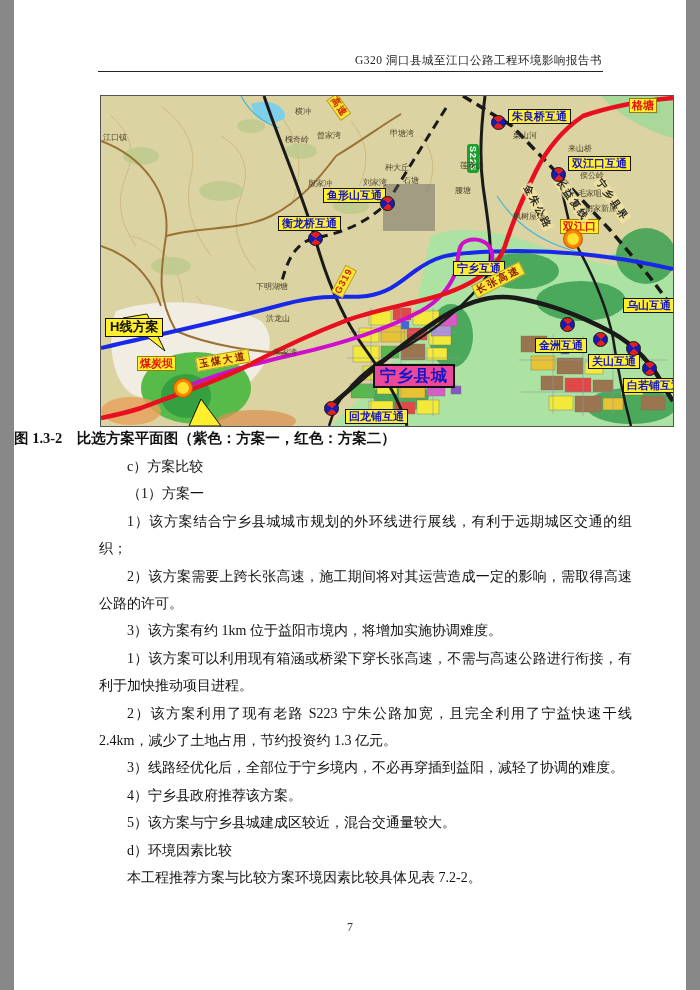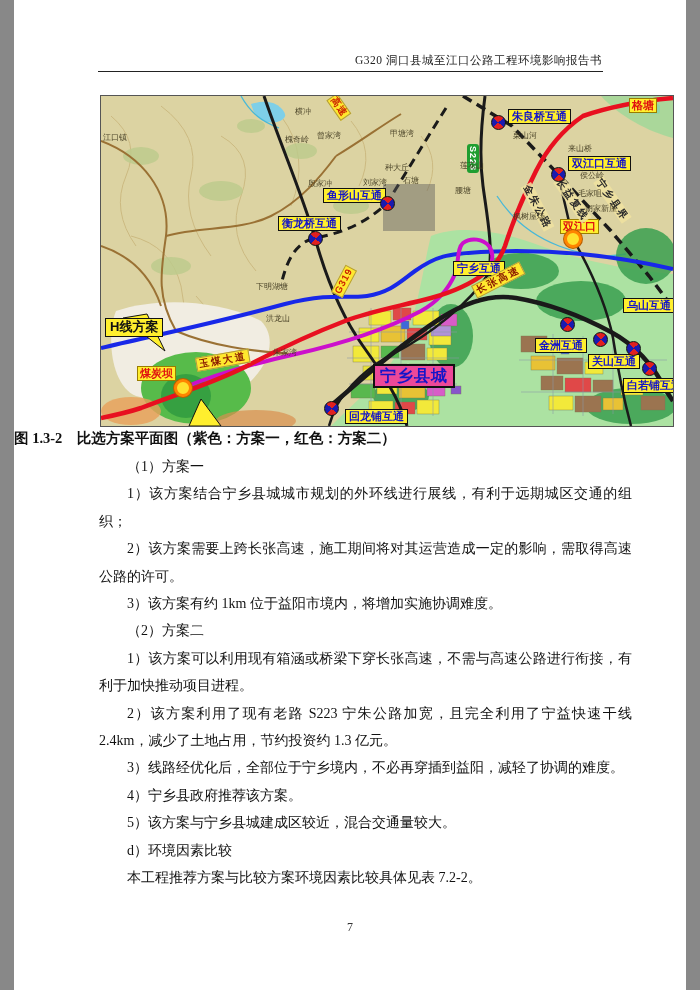--- a/index.html
+++ b/index.html
@@ -196,21 +196,21 @@
         <div class="mlab lab-ic" style="left: 177px; top: 120px;">衡龙桥互通</div>
         <div class="mlab lab-ic" style="left: 352px; top: 165px;">宁乡互通</div>
         <div class="mlab lab-ic" style="left: 522px; top: 202px;">乌山互通</div>
         <div class="mlab lab-ic" style="left: 434px; top: 242px;">金洲互通</div>
         <div class="mlab lab-ic" style="left: 487px; top: 258px; text-align: right;">关山互通</div>
         <div class="mlab lab-ic" style="left: 522px; top: 282px;">白若铺互通</div>
         <div class="mlab lab-ic" style="left: 244px; top: 313px;">回龙铺互通</div>
         <div class="mlab lab-city" style="left: 272px; top: 268px;">宁乡县城</div>
         <div class="mlab lab-red" style="left: 459px; top: 123px;">双江口</div>
         <div class="mlab lab-red" style="left: 528px; top: 2px; text-align: center;">格塘</div>
-        <div class="mlab lab-red" style="left: 36px; top: 270px;">煤炭坝</div>
+        <div class="mlab lab-red" style="left: 36px; top: 260px;">煤炭坝</div>
         <div class="mlab lab-callout" style="left: 4px; top: 198px; margin-top: 24px;">H线方案</div>
         <div class="mlab lab-road" style="left: 370px; top: 190px; transform: rotate(-27deg); transform-origin: left top;">长张高速</div>
         <div class="mlab lab-road" style="left: 94px; top: 262px; transform: rotate(-10deg); transform-origin: left top;">玉煤大道</div>
         <div class="mlab lab-strip" style="left: 430px; top: 86px; transform: rotate(62deg); transform-origin: left top;">金朱公路</div>
         <div class="mlab lab-strip" style="left: 462px; top: 80px; transform: rotate(55deg); transform-origin: left top;">长益复线</div>
         <div class="mlab lab-strip" style="left: 502px; top: 80px; transform: rotate(55deg); transform-origin: left top;">宁乡县界</div>
         <div class="mlab lab-sy" style="left: 236px; top: -3px; transform: rotate(55deg); transform-origin: left top;">高速</div>
         <div class="mlab lab-sg" style="left: 378px; top: 48px; transform: rotate(90deg); transform-origin: left top;">S223</div>
         <div class="mlab lab-sy" style="left: 230px; top: 196px; transform: rotate(-62deg); transform-origin: left top;">G319</div>
         <div class="mlab lab-place" style="left: 2px; top: 37px;">江口镇</div>
@@ -243,25 +243,25 @@
         <div class="pie" style="left: 541px; top: 265px;"></div>
         <div class="pie" style="left: 223px; top: 305px;"></div>
         <div class="node" style="left: 463px; top: 134px;"></div>
         <div class="node" style="left: 73px; top: 283px;"></div>
       </div>
   </div>
 
   <div class="caption">图 1.3-2　比选方案平面图（紫色：方案一，红色：方案二）</div>
 
   <div class="content">
+      <p>c）方案比较</p>
       <p>（1）方案一</p>
       <p>1）该方案结合宁乡县城城市规划的外环线进行展线，有利于远期城区交通的组织；</p>
       <p>2）该方案需要上跨长张高速，施工期间将对其运营造成一定的影响，需取得高速公路的许可。</p>
       <p>3）该方案有约 1km 位于益阳市境内，将增加实施协调难度。</p>
-      <p>（2）方案二</p>
       <p>1）该方案可以利用现有箱涵或桥梁下穿长张高速，不需与高速公路进行衔接，有利于加快推动项目进程。</p>
       <p>2）该方案利用了现有老路 S223 宁朱公路加宽，且完全利用了宁益快速干线 2.4km，减少了土地占用，节约投资约 1.3 亿元。</p>
       <p>3）线路经优化后，全部位于宁乡境内，不必再穿插到益阳，减轻了协调的难度。</p>
       <p>4）宁乡县政府推荐该方案。</p>
       <p>5）该方案与宁乡县城建成区较近，混合交通量较大。</p>
       <p>d）环境因素比较</p>
       <p>本工程推荐方案与比较方案环境因素比较具体见表 7.2-2。</p>
     </div>
 
   <div class="pagenum">7</div>

